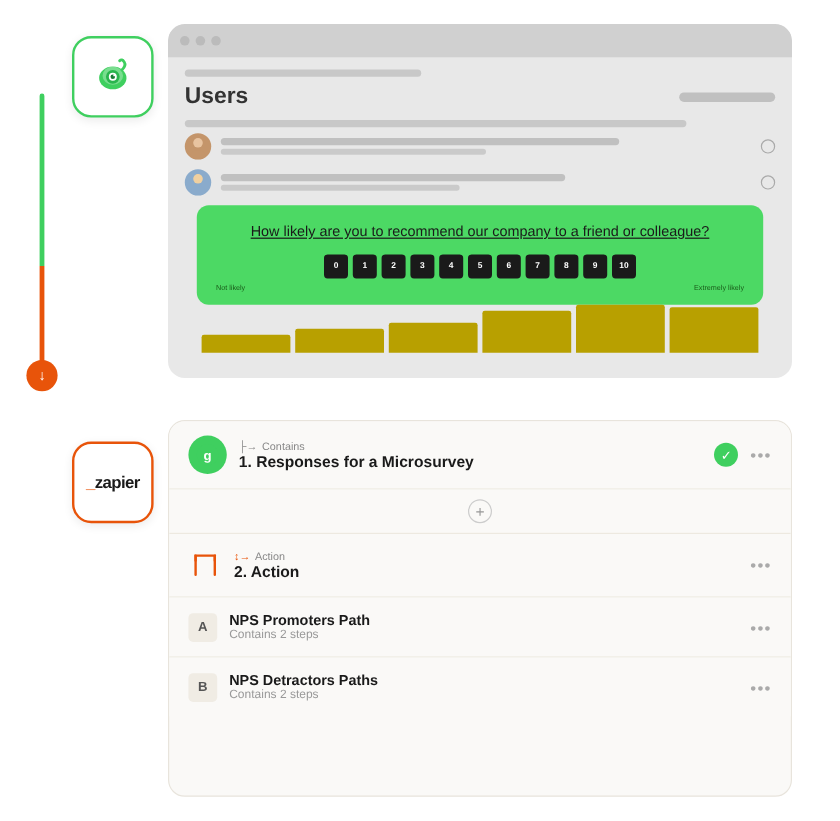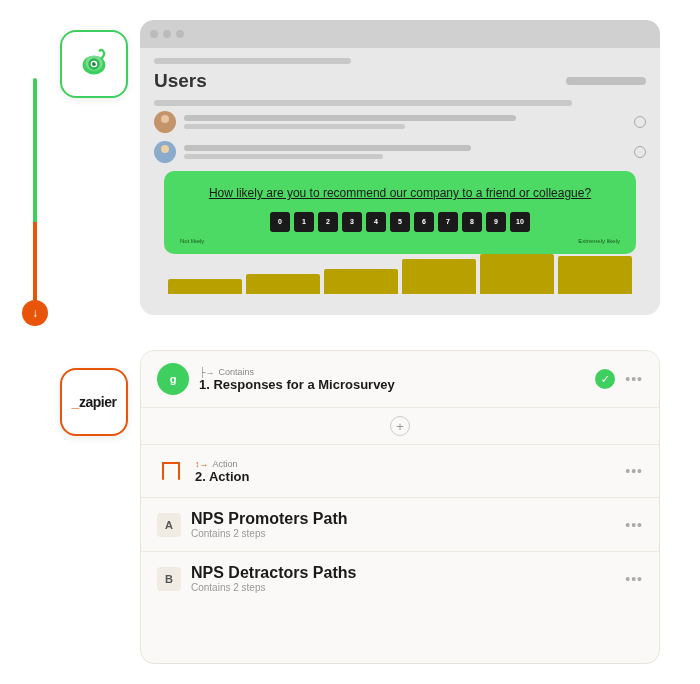--- a/index.html
+++ b/index.html
@@ -378,21 +378,21 @@
       justify-content: center;
       font-size: 11px;
       font-weight: 700;
       color: #555;
       margin-right: 10px;
       flex-shrink: 0;
     }
 
     .path-info {}
     .path-name {
-      font-size: 16px;
+      font-size: 12px;
       font-weight: 600;
       color: #1a1a1a;
     }
     .path-steps {
       font-size: 10px;
       color: #999;
     }
   </style>
 </head>
 <body>

